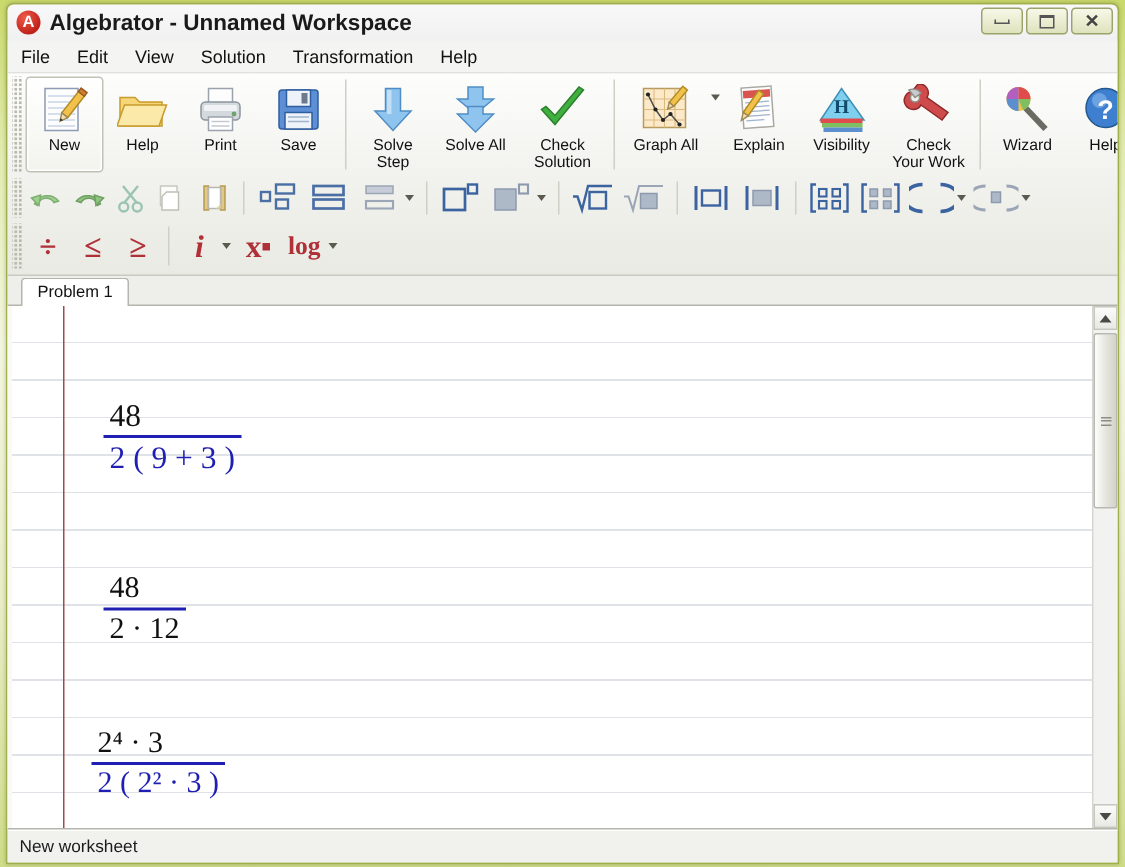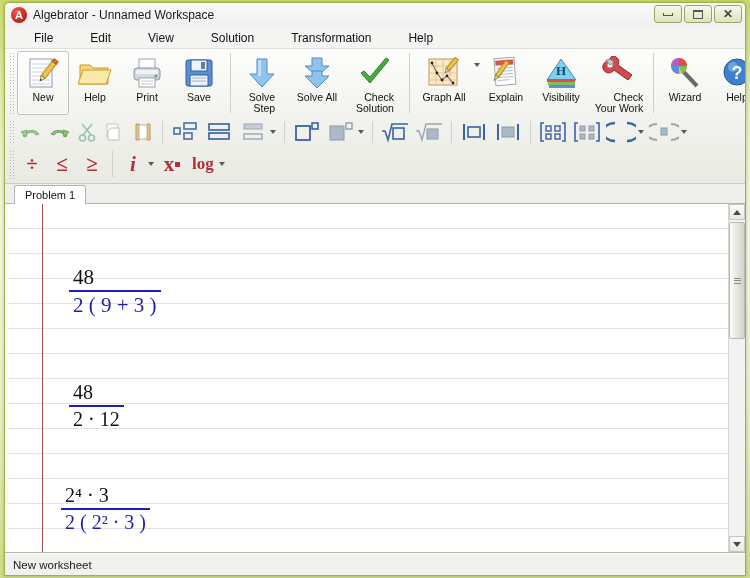--- a/index.html
+++ b/index.html
@@ -34,21 +34,21 @@
   #app-icon {
     width: 16px; height: 16px; margin-left: 6px; margin-right: 6px;
     border-radius: 50%;
     background: radial-gradient(circle at 35% 30%, #f05a4a, #c0221a 70%);
     color: #fff; font-size: 11px; font-weight: bold;
     display: flex; align-items: center; justify-content: center;
     line-height: 1;
     flex: none;
   }
   #title-text {
-    font-size: 12px; color: #1a1a1a; white-space: nowrap;
+    font-size: 15px; color: #1a1a1a; white-space: nowrap; font-weight: bold;
   }
   #win-buttons {
     position: absolute; right: 3px; top: 2px;
     display: flex; gap: 2px;
   }
   .win-btn {
     width: 28px; height: 18px;
     border: 1px solid #9aa36a;
     border-radius: 3px;
     background: linear-gradient(180deg,#f7f8e8,#dfe3bd);
@@ -59,22 +59,21 @@
   .win-btn .glyph { display:block; }
   .glyph-min { width: 10px; height: 3px; border: 1px solid #555; border-top: none; }
   .glyph-max { width: 10px; height: 9px; border: 1px solid #555; border-top-width: 2px; }
   .glyph-close { font-size: 12px; font-weight: bold; color: #444; line-height: 1; }
   
   #menubar {
     height: 22px;
     background: #f4f4f2;
     border-bottom: 1px solid #e0e0dc;
     display: flex; align-items: center;
-    padding-left: 20px;
-    gap: 19px;
+    padding-left: 0;
   }
   .menu-item {
     font-size: 12px; color: #111;
     padding: 3px 9px;
     cursor: default;
   }
   
   #toolbars {
     background: linear-gradient(180deg,#fdfdfc 0%, #f2f2ee 50%, #eaeae4 100%);
     border-bottom: 1px solid #c9c9c0;
@@ -108,21 +107,21 @@
     flex: none;
   }
   .big-btn.selected {
     border-color: #c2c2b8;
     background: linear-gradient(180deg,#ffffff,#f3f3ee);
     box-shadow: inset 0 0 0 1px #fff;
   }
   .big-ico { width: 34px; height: 34px; display:block; }
   .big-label {
     margin-top: 2px;
-    font-size: 10.5px; color: #111; text-align: right;
+    font-size: 10.5px; color: #111; text-align: center;
     line-height: 10.5px;
     white-space: pre-line;
   }
   .big-btn.wide { width: 58px; }
   .caret {
     width: 0; height: 0; margin-left: 1px; margin-top: 14px;
     border-left: 3.5px solid transparent;
     border-right: 3.5px solid transparent;
     border-top: 4px solid #5a5a50;
     align-self: flex-start;

